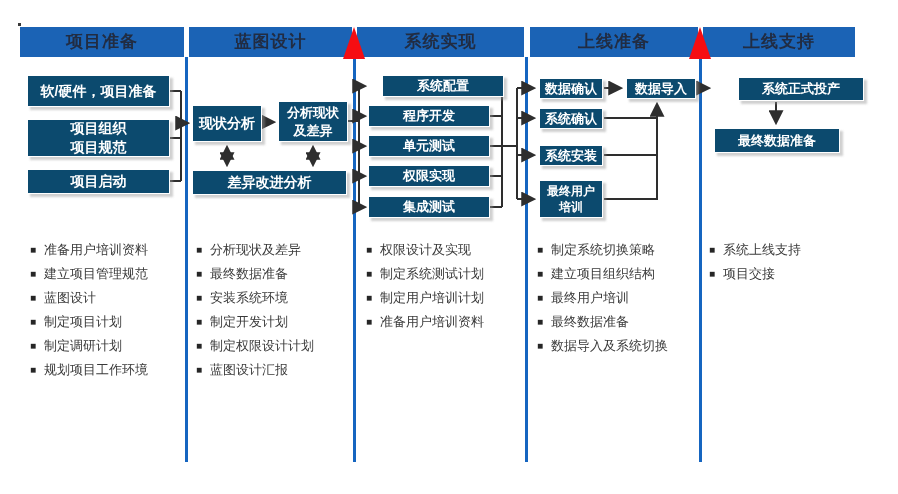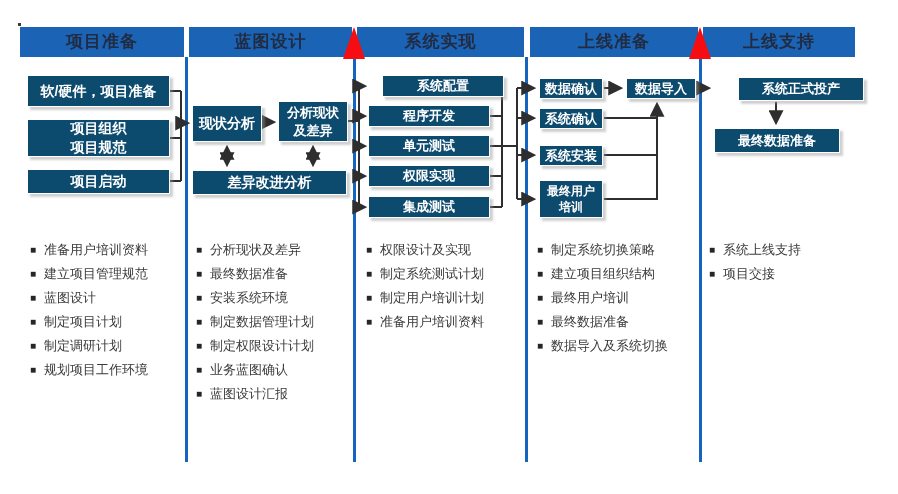--- a/index.html
+++ b/index.html
@@ -133,23 +133,22 @@
     <li>蓝图设计</li>
     <li>制定项目计划</li>
     <li>制定调研计划</li>
     <li>规划项目工作环境</li>
   </ul>
 
   <ul class="tasks" style="left:196px;top:241px">
     <li>分析现状及差异</li>
     <li>最终数据准备</li>
     <li>安装系统环境</li>
-    <li>制定数据管理计划</li>
+    <li>制定开发计划</li>
     <li>制定权限设计计划</li>
-    <li>业务蓝图确认</li>
     <li>蓝图设计汇报</li>
   </ul>
 
   <ul class="tasks" style="left:366px;top:241px">
     <li>权限设计及实现</li>
     <li>制定系统测试计划</li>
     <li>制定用户培训计划</li>
     <li>准备用户培训资料</li>
   </ul>
 

